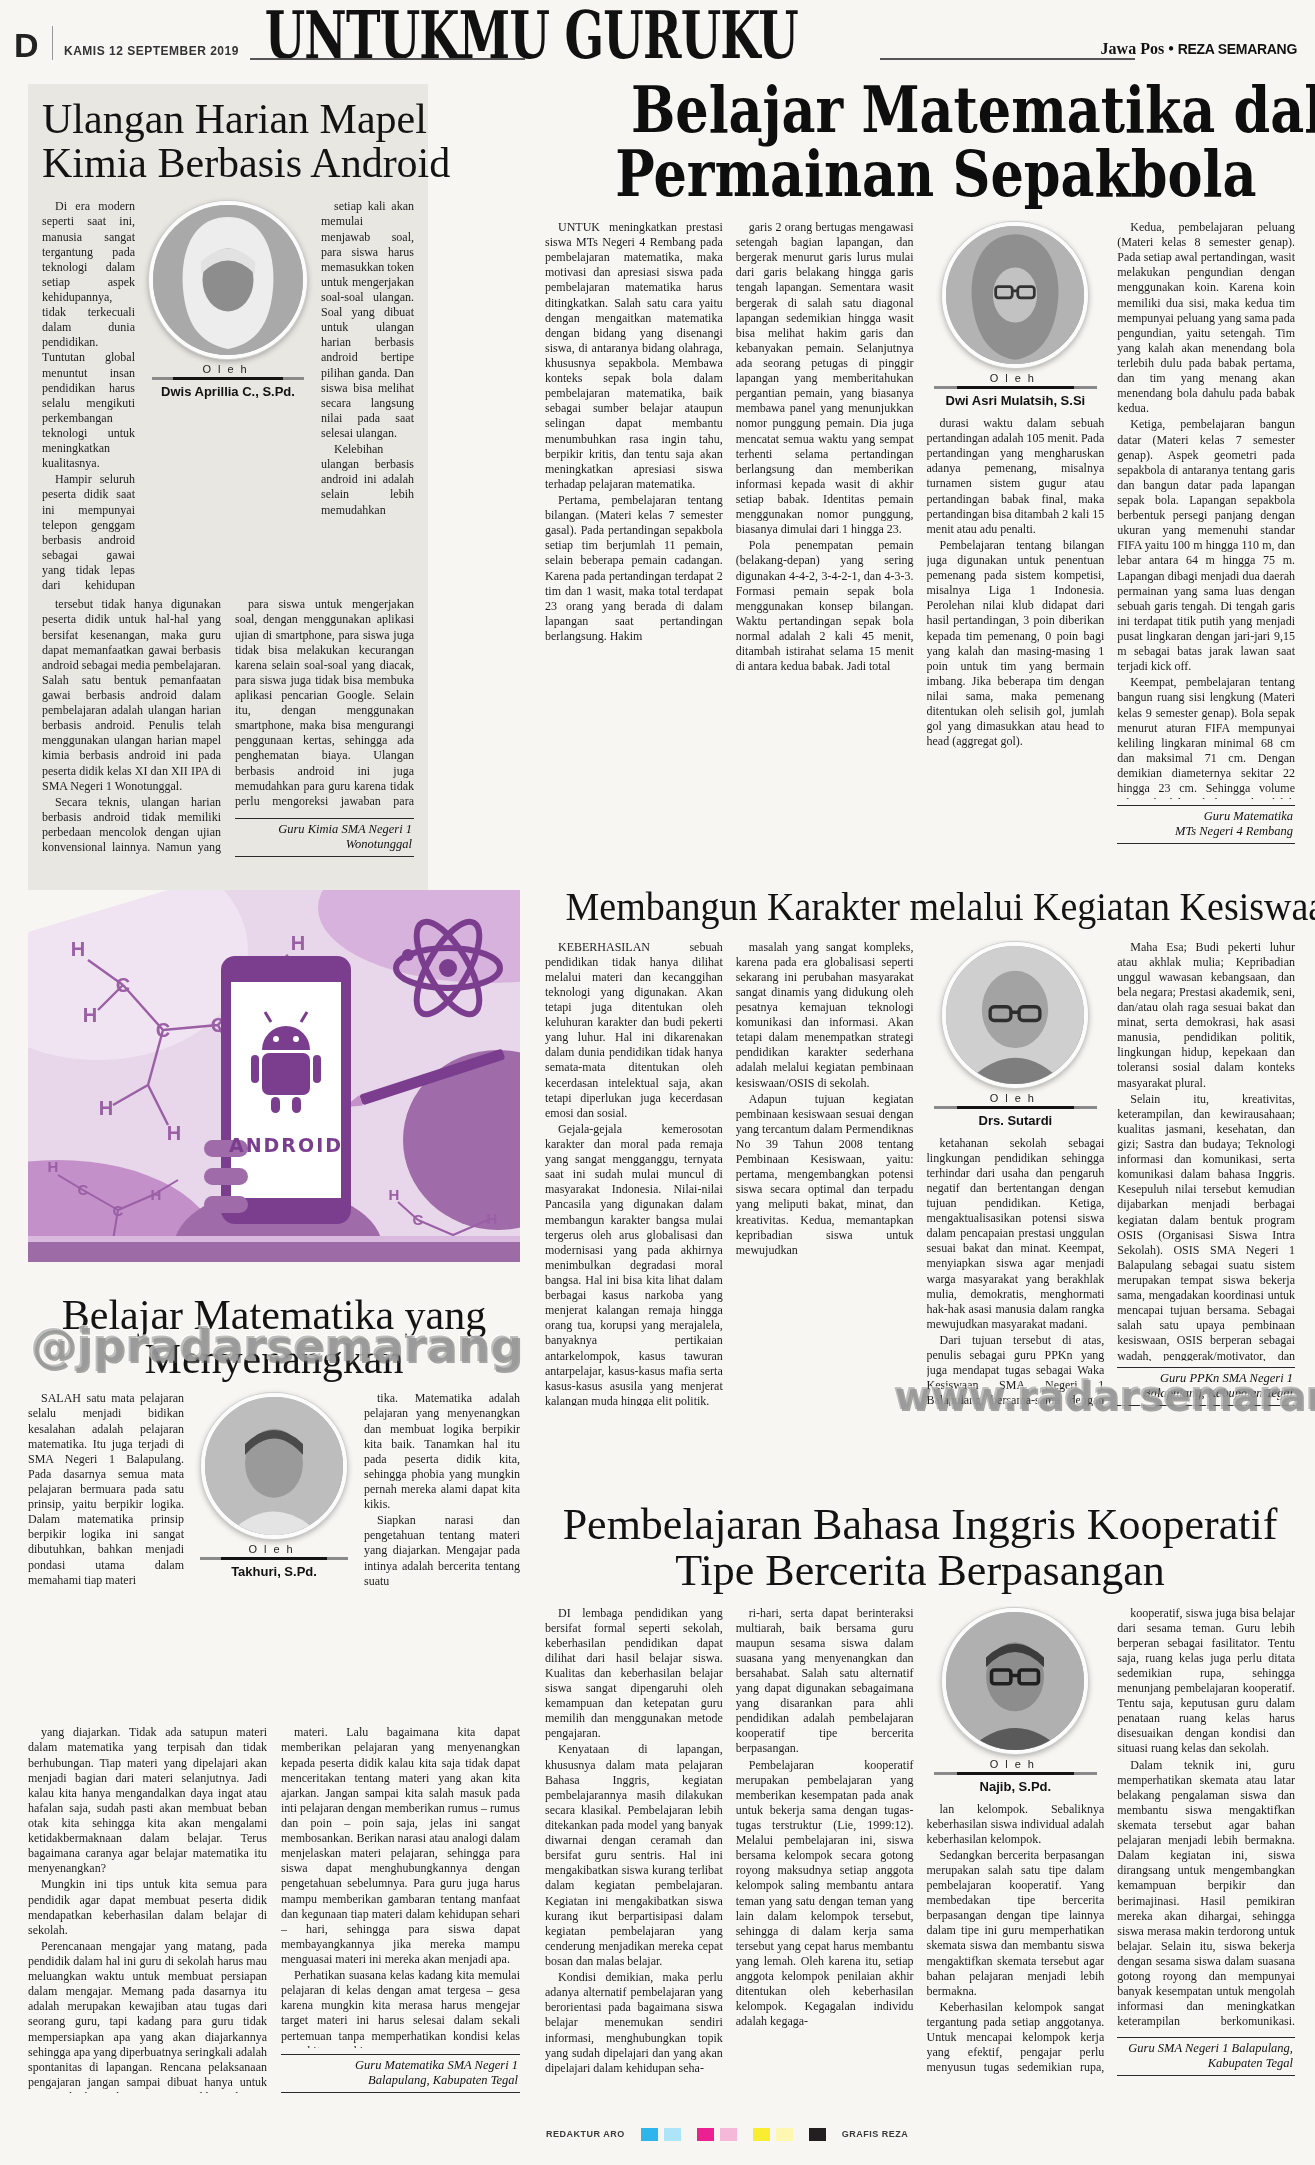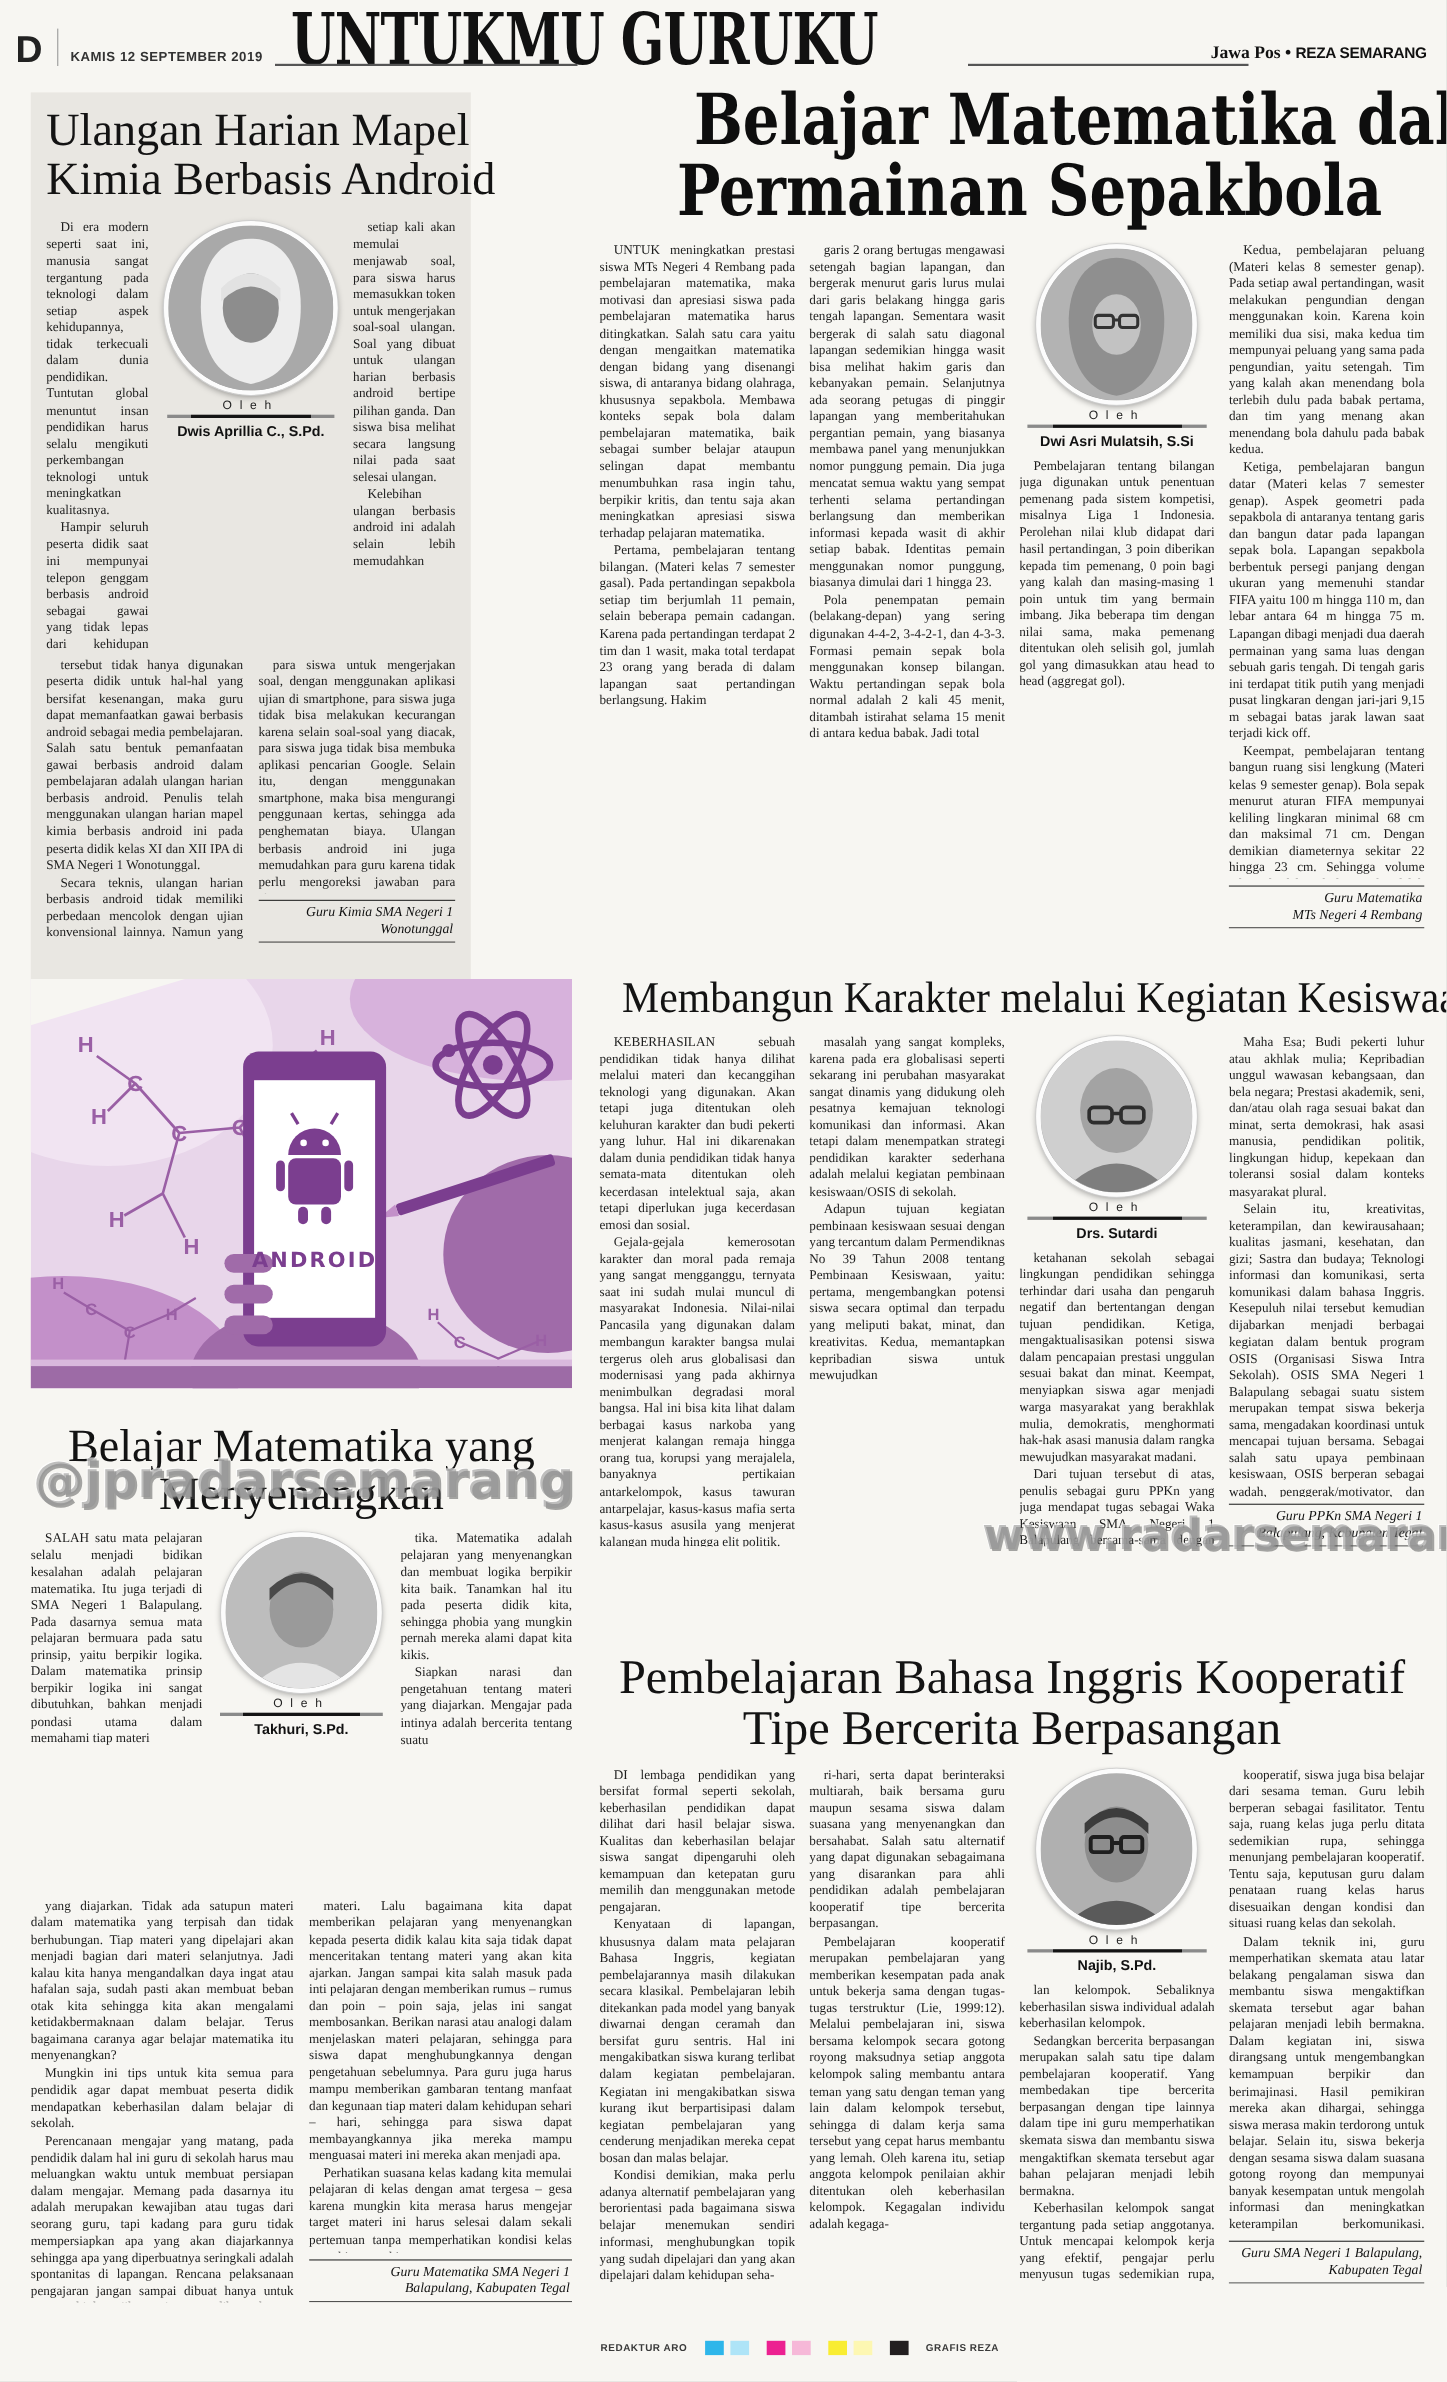--- a/index.html
+++ b/index.html
@@ -258,20 +258,21 @@
               </g>
             </svg>
           </div>
           <div class="byline">
             <div class="oleh">Oleh</div>
             <div class="oleh-rule"></div>
             <div class="aname">Dwi Asri Mulatsih, S.Si</div>
           </div>
         </div>
         <div class="paras">
+            <p>durasi waktu dalam sebuah pertandingan adalah 105 menit. Pada pertandingan yang mengharuskan adanya pemenang, misalnya turnamen sistem gugur atau pertandingan babak final, maka pertandingan bisa ditambah 2 kali 15 menit atau adu penalti.</p>
             <p>Pembelajaran tentang bilangan juga digunakan untuk penentuan pemenang pada sistem kompetisi, misalnya Liga 1 Indonesia. Perolehan nilai klub didapat dari hasil pertandingan, 3 poin diberikan kepada tim pemenang, 0 poin bagi yang kalah dan masing-masing 1 poin untuk tim yang bermain imbang. Jika beberapa tim dengan nilai sama, maka pemenang ditentukan oleh selisih gol, jumlah gol yang dimasukkan atau head to head (aggregat gol).</p>
           </div>
       </div>
       <div class="col">
         <div class="paras">
             <p>Kedua, pembelajaran peluang (Materi kelas 8 semester genap). Pada setiap awal pertandingan, wasit melakukan pengundian dengan menggunakan koin. Karena koin memiliki dua sisi, maka kedua tim mempunyai peluang yang sama pada pengundian, yaitu setengah. Tim yang kalah akan menendang bola terlebih dulu pada babak pertama, dan tim yang menang akan menendang bola dahulu pada babak kedua.</p>
             <p>Ketiga, pembelajaran bangun datar (Materi kelas 7 semester genap). Aspek geometri pada sepakbola di antaranya tentang garis dan bangun datar pada lapangan sepak bola. Lapangan sepakbola berbentuk persegi panjang dengan ukuran yang memenuhi standar FIFA yaitu 100 m hingga 110 m, dan lebar antara 64 m hingga 75 m. Lapangan dibagi menjadi dua daerah permainan yang sama luas dengan sebuah garis tengah. Di tengah garis ini terdapat titik putih yang menjadi pusat lingkaran dengan jari-jari 9,15 m sebagai batas jarak lawan saat terjadi kick off.</p>
             <p>Keempat, pembelajaran tentang bangun ruang sisi lengkung (Materi kelas 9 semester genap). Bola sepak menurut aturan FIFA mempunyai keliling lingkaran minimal 68 cm dan maksimal 71 cm. Dengan demikian diameternya sekitar 22 hingga 23 cm. Sehingga volume udara di dalam bola sepak adalah 5315 cm kubik hingga 6050 cm kubik. Adapun luas permukaannya adalah 1473 cm persegi hingga 1605 cm persegi. (ptb1/aro)</p>
           </div>
         <div class="attrib">

